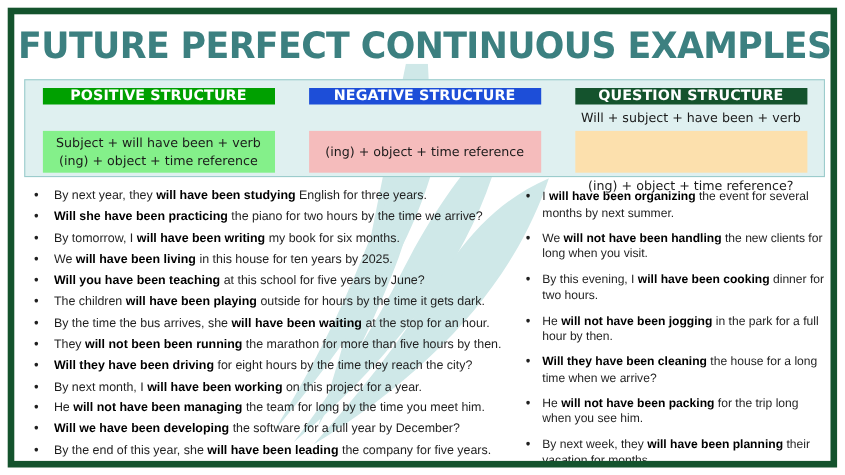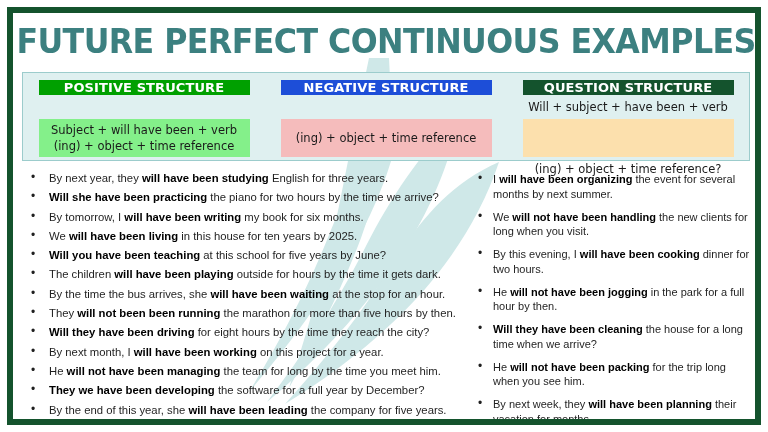--- a/index.html
+++ b/index.html
@@ -226,21 +226,21 @@
             <li><b>Will she have been practicing</b><span> the piano for two hours by the time we arrive?</span></li>
             <li><span>By tomorrow, I </span><b>will have been writing</b><span> my book for six months.</span></li>
             <li><span>We </span><b>will have been living</b><span> in this house for ten years by 2025.</span></li>
             <li><b>Will you have been teaching</b><span> at this school for five years by June?</span></li>
             <li><span>The children </span><b>will have been playing</b><span> outside for hours by the time it gets dark.</span></li>
             <li><span>By the time the bus arrives, she </span><b>will have been waiting</b><span> at the stop for an hour.</span></li>
             <li><span>They </span><b>will not been been running</b><span> the marathon for more than five hours by then.</span></li>
             <li><b>Will they have been driving</b><span> for eight hours by the time they reach the city?</span></li>
             <li><span>By next month, I </span><b>will have been working</b><span> on this project for a year.</span></li>
             <li><span>He </span><b>will not have been managing</b><span> the team for long by the time you meet him.</span></li>
-            <li><b>They we have been developing</b><span> the software for a full year by December?</span></li>
+            <li><b>Will we have been developing</b><span> the software for a full year by December?</span></li>
             <li><span>By the end of this year, she </span><b>will have been leading</b><span> the company for five years.</span></li>
           </ul>
       </div>
       <div class="col-right">
         <ul class="ex-list" id="list-right">
             <li><span>I </span><b>will have been organizing</b><span> the event for several months by next summer.</span></li>
             <li><span>We </span><b>will not have been handling</b><span> the new clients for long when you visit.</span></li>
             <li><span>By this evening, I </span><b>will have been cooking</b><span> dinner for two hours.</span></li>
             <li><span>He </span><b>will not have been jogging</b><span> in the park for a full hour by then.</span></li>
             <li><b>Will they have been cleaning</b><span> the house for a long time when we arrive?</span></li>

